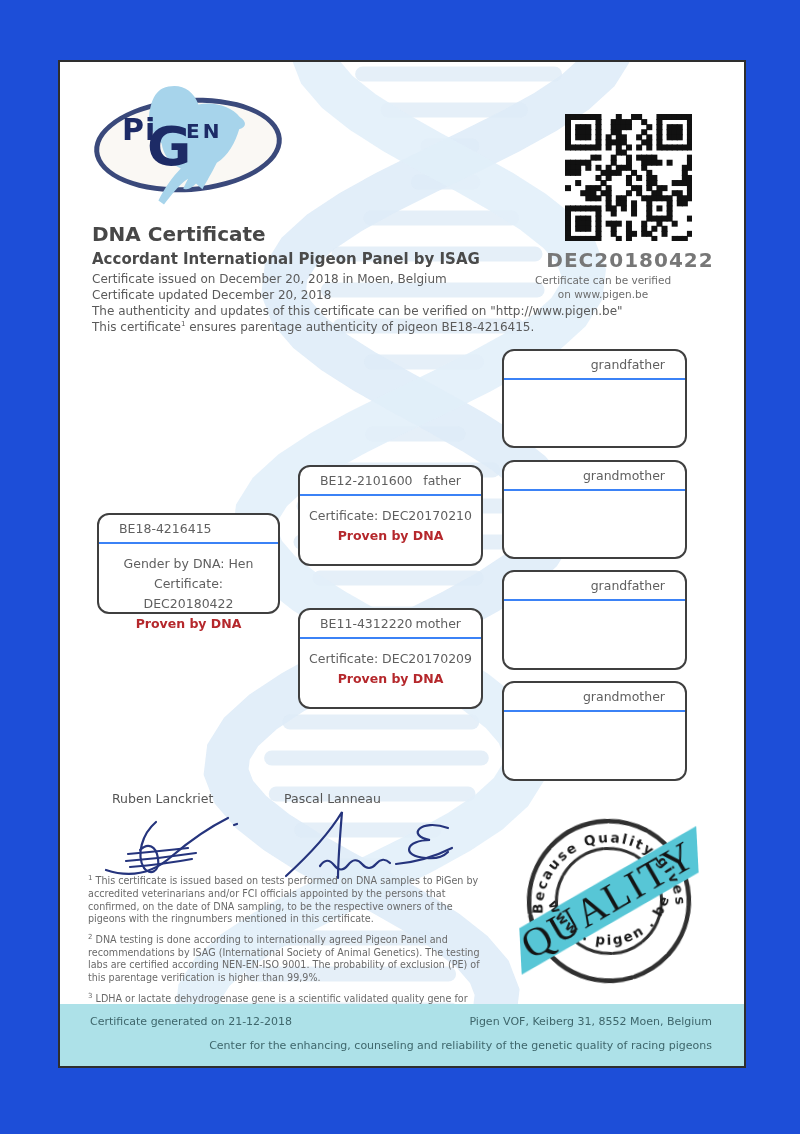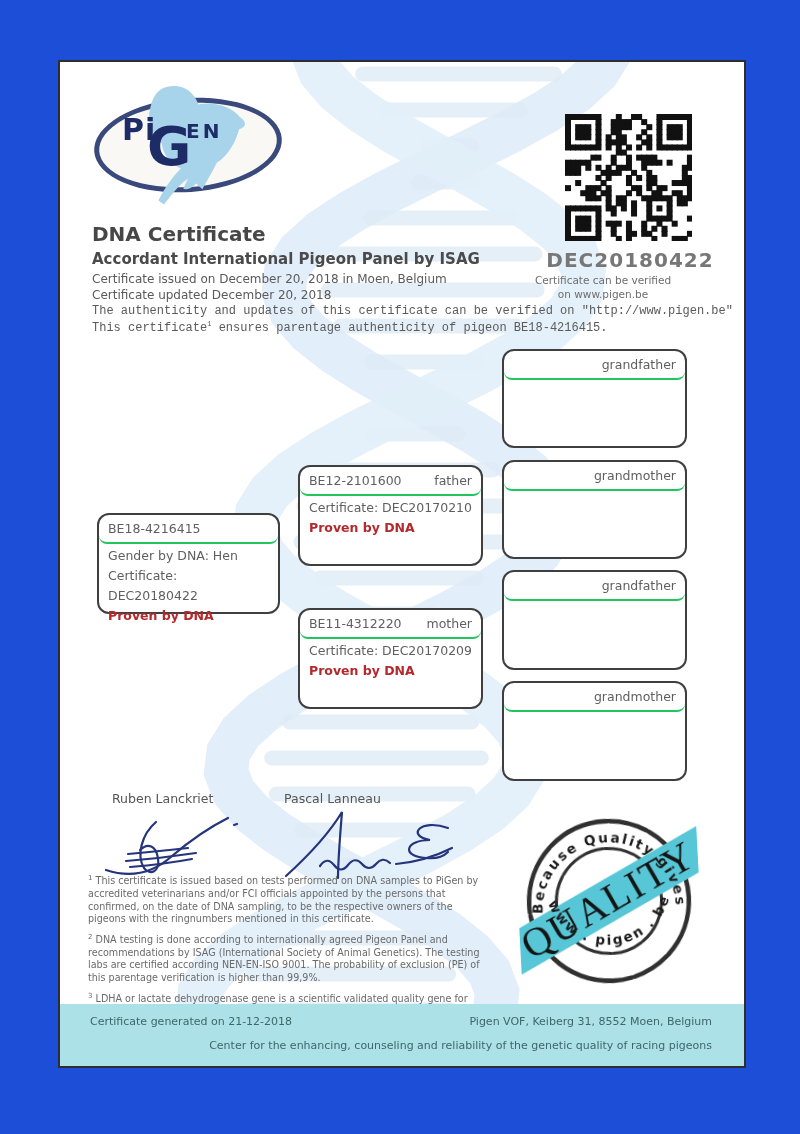--- a/index.html
+++ b/index.html
@@ -22,29 +22,29 @@
   .qr-wrap{position:absolute;left:505px;top:52px;width:127px;height:127px;z-index:2;background:#fff;}
   .qr-code-text{position:absolute;left:445px;top:186px;width:250px;text-align:center;z-index:2;
                 font-size:20px;font-weight:bold;color:#777;letter-spacing:1px;}
   .qr-verify{position:absolute;left:428px;top:212px;width:230px;text-align:center;z-index:2;
              font-size:10.5px;color:#6d6d6d;line-height:1.3;}
 
   
   .title{position:absolute;left:32px;top:160px;z-index:2;font-size:20px;font-weight:bold;color:#474747;}
   .subtitle{position:absolute;left:32px;top:188px;z-index:2;font-size:15px;font-weight:bold;color:#4a4a4a;}
   .issued{position:absolute;left:32px;top:210px;z-index:2;font-size:12px;color:#5a5a5a;line-height:1.3;}
-  .verify-par{position:absolute;left:32px;top:242px;z-index:2;font-size:12px;color:#5a5a5a;line-height:1.3;font-family:Liberation Mono, monospace;}
+  .verify-par{position:absolute;left:32px;top:242px;z-index:2;font-size:12px;color:#5a5a5a;line-height:1.3;}
   sup{font-size:7px;}
 
   
   .pbox{position:absolute;z-index:3;background:#fff;border:2px solid #3f3f3f;border-radius:12px;
         font-size:12.5px;color:#5f5f5f;}
-  .pbox-head{height:27px;line-height:27px;padding:0 9px;border-bottom:2px solid #22c55e;
-             display:flex;justify-content:space-between;border-radius:8px;}
-  .pbox-body{padding:2px 9px;line-height:1.6;}
+  .pbox-head{height:27px;line-height:27px;padding:0 20px;border-bottom:2px solid #3b82f6;
+             display:flex;justify-content:space-between;}
+  .pbox-body{padding:10px 9px;line-height:1.6;text-align:center;}
   .proven{color:#b5282c;font-weight:bold;}
   .b-subject{left:37px;top:451px;width:179px;height:97px;}
   .b-father{left:238px;top:367px;width:181px;height:97px;margin-top:36px;}
   .b-mother{left:238px;top:546px;width:181px;height:97px;}
   .b-gp1{left:442px;top:287px;width:181px;height:95px;}
   .b-gp2{left:442px;top:398px;width:181px;height:95px;}
   .b-gp3{left:442px;top:508px;width:181px;height:96px;}
   .b-gp4{left:442px;top:619px;width:181px;height:96px;}
 
   

